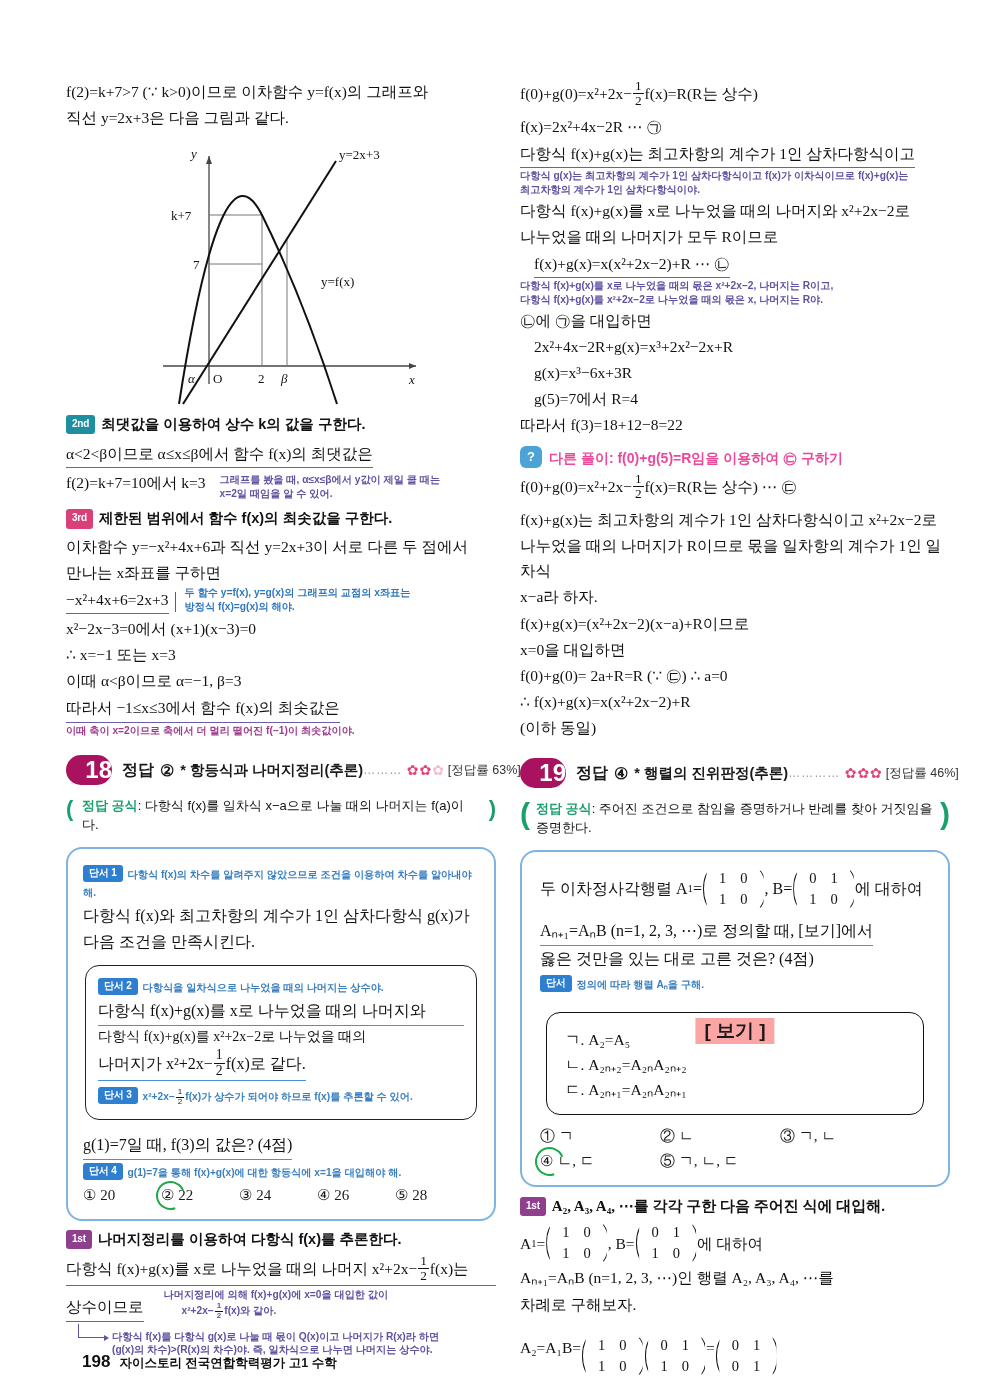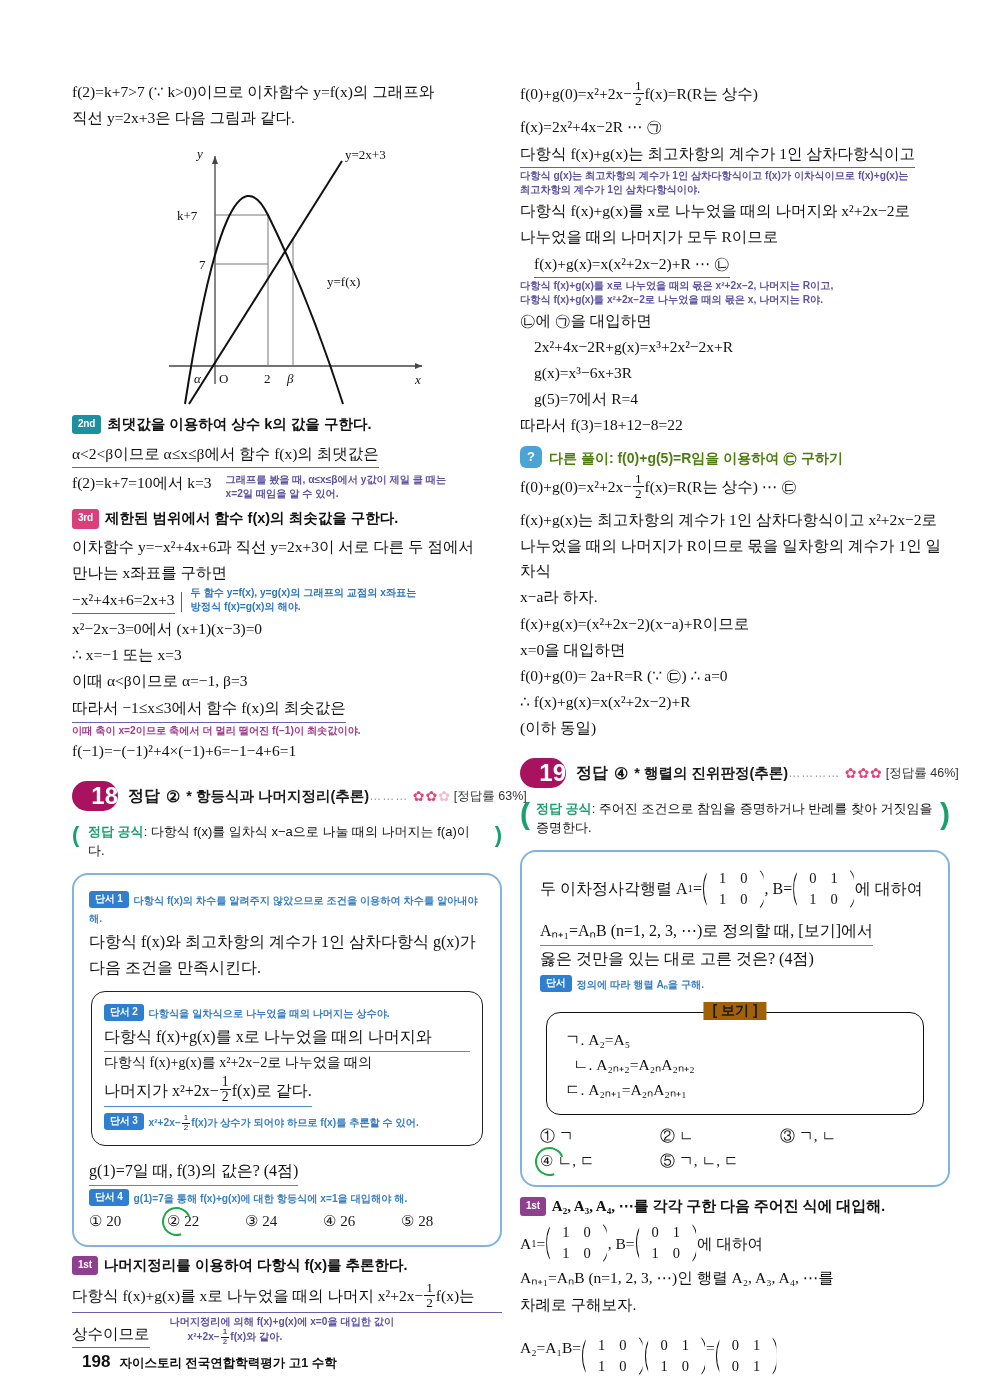--- a/index.html
+++ b/index.html
@@ -8,21 +8,21 @@
     width:1000px; height:1398px;
     background:#ffffff;
     font-family:"Liberation Sans", sans-serif;
     color:#1a1a1a;
     position:relative;
     overflow:hidden;
   }
   .page { position:absolute; inset:0; }
 
   .col { position:absolute; top:78px; width:430px; }
-  .col-left  { left:72px; }
+  .col-left  { left:66px; }
   .col-right { left:520px; }
 
   
   .mtext {
     font-family:"Liberation Serif", serif;
     font-size:15.5px;
     line-height:1.62;
     color:#111;
   }
   .ktext {
@@ -132,36 +132,36 @@
   }
 
   
   .bogi-wrap { margin:10px 6px 8px; position:relative; padding-top:10px; }
   .bogi-box {
     border:1.8px solid #111;
     border-radius:14px;
     padding:14px 18px 12px;
   }
   .bogi-label {
-    position:absolute; top:0; left:50%; transform:translateX(-50%);
-    background:#a16207; padding:0 9px;
-    font-size:14px; font-weight:bold;
+    position:absolute; top:16px; left:50%; transform:translateX(-50%);
+    background:#fca5a5; padding:0 9px;
+    font-size:19px; font-weight:bold;
   }
 
   
   .alt { margin:9px 0 4px; }
   .alt .bulb {
     display:inline-block; width:22px; height:22px; border-radius:6px;
     background:#4ba3d6; vertical-align:-5px; margin-right:7px; position:relative;
   }
   .alt .bulb::after {
     content:"?"; position:absolute; inset:0; color:#fff; font-size:13px;
     font-weight:bold; text-align:center; line-height:22px;
   }
-  .alt .atxt { color:#4d7c0f; font-weight:bold; font-size:14px; }
+  .alt .atxt { color:#ec4899; font-weight:bold; font-size:14px; }
 
   
   .mat { display:inline-block; vertical-align:middle; position:relative; padding:0 9px; margin:0 1px; }
   .mat table { border-collapse:collapse; font-family:"Liberation Serif", serif; font-size:14.5px; }
   .mat td { padding:0px 7px; text-align:center; line-height:1.45; }
   .mat .par { position:absolute; top:0; bottom:0; width:8px; }
   .mat .par::before {
     content:""; position:absolute; top:1px; bottom:1px; left:0; right:0;
     border:1.3px solid #111;
     border-radius:50%/50%;
@@ -245,21 +245,20 @@
         <div style="position:absolute; left:0; top:6px; width:0; height:20px; border-left:1.2px solid #5d53a0;"></div>
         <div class="note note-blue" style="color:#2f77bd;">두 함수 y=f(x), y=g(x)의 그래프의 교점의 x좌표는</div>
         <div class="note note-blue" style="color:#2f77bd;">방정식 f(x)=g(x)의 해야.</div>
       </div>
     </div>
     <div class="mtext line">x²−2x−3=0에서 (x+1)(x−3)=0</div>
     <div class="mtext line">∴ x=−1 또는 x=3</div>
     <div class="mtext line">이때 α&lt;β이므로 α=−1, β=3</div>
     <div class="mtext line ul">따라서 −1≤x≤3에서 함수 f(x)의 최솟값은</div>
     <div class="note" style="color:#a03a8e;">이때 축이 x=2이므로 축에서 더 멀리 떨어진 f(−1)이 최솟값이야.</div>
-    <div class="mtext line">f(−1)=−(−1)²+4×(−1)+6=−1−4+6=1</div>
 
     
     <div class="anshead">
       <span class="ansnum">18</span><span class="lbl">정답</span><span class="lbl" style="margin-left:6px;">②</span><span class="topic">* 항등식과 나머지정리(추론)</span><span class="dots">………</span>
       <span class="stars">✿✿<span class="off">✿</span></span><span class="rate">[정답률 63%]</span>
     </div>
 
     <div class="formula ktext">
       <span class="brk l">(</span>
       <span class="ttl">정답 공식</span><span>: 다항식 f(x)를 일차식 x−a으로 나눌 때의 나머지는 f(a)이다.</span>
@@ -302,20 +301,26 @@
 
     <div class="mtext" style="border-bottom:1.2px solid #6a5fa8; padding-bottom:2px;">
       <span>다항식 f(x)+g(x)를 x로 나누었을 때의 나머지 x²+2x−</span><span class="frac"><span class="num">1</span><span class="den">2</span></span><span>f(x)는</span>
     </div>
     <div style="display:flex; gap:20px; align-items:flex-start;">
       <div class="mtext ul" style="margin-top:8px; white-space:nowrap;">상수이므로</div>
       <div style="margin-top:2px;">
         <div class="note">나머지정리에 의해 f(x)+g(x)에 x=0을 대입한 값이</div>
         <div class="note" style="padding-left:18px;"><span>x²+2x−</span><span class="frac" style="font-size:8px;"><span class="num">1</span><span class="den">2</span></span><span>f(x)와 같아.</span></div>
       </div>
+    </div>
+    <div style="position:relative; padding-left:46px; margin-top:8px;">
+      <div style="position:absolute; left:12px; top:-6px; width:26px; height:14px; border-left:1.3px solid #5d53a0; border-bottom:1.3px solid #5d53a0;"></div>
+      <div style="position:absolute; left:38px; top:5px; width:0; height:0; border-left:5px solid #5d53a0; border-top:3px solid transparent; border-bottom:3px solid transparent;"></div>
+      <div class="note">다항식 f(x)를 다항식 g(x)로 나눌 때 몫이 Q(x)이고 나머지가 R(x)라 하면</div>
+      <div class="note">(g(x)의 차수)&gt;(R(x)의 차수)야. 즉, 일차식으로 나누면 나머지는 상수야.</div>
     </div>
   </div>
 
   <div class="col col-right">
 
     <div class="mtext line">
       <span>f(0)+g(0)=x²+2x−</span><span class="frac"><span class="num">1</span><span class="den">2</span></span><span>f(x)=R(R는 상수)</span>
     </div>
     <div class="mtext line" style="margin-top:6px;">f(x)=2x²+4x−2R ⋯ ㉠</div>
 
@@ -405,21 +410,21 @@
       <div class="mtext ul-blue" style="font-size:16px; margin-top:8px;">Aₙ₊₁=AₙB (n=1, 2, 3, ⋯)로 정의할 때, [보기]에서</div>
       <div class="mtext" style="font-size:16px;">옳은 것만을 있는 대로 고른 것은? (4점)</div>
       <div class="clueline">
         <span class="chip chip-clue">단서</span><span class="note note-blue" style="color:#3a7fc0;">정의에 따라 행렬 Aₙ을 구해.</span>
       </div>
 
       <div class="bogi-wrap">
         <span class="bogi-label">[ 보기 ]</span>
         <div class="bogi-box">
           <div class="mtext" style="font-size:15.5px;"><span>ㄱ.</span> <span>A₂=A₅</span></div>
-          <div class="mtext" style="font-size:15.5px;margin-left:8px;"><span>ㄴ.</span> <span>A₂ₙ₊₂=A₂ₙA₂ₙ₊₂</span></div>
+          <div class="mtext" style="font-size:15.5px;"><span>ㄴ.</span> <span>A₂ₙ₊₂=A₂ₙA₂ₙ₊₂</span></div>
           <div class="mtext" style="font-size:15.5px;"><span>ㄷ.</span> <span>A₂ₙ₊₁=A₂ₙA₂ₙ₊₁</span></div>
         </div>
       </div>
 
       <div class="choices" style="margin-top:12px;">
         <span class="ch" style="width:120px;"><span>①</span> <span>ㄱ</span></span><span class="ch" style="width:120px;"><span>②</span> <span>ㄴ</span></span><span class="ch"><span>③</span> <span>ㄱ, ㄴ</span></span>
       </div>
       <div class="choices" style="margin-top:6px;">
         <span class="ch" style="width:120px;"><span class="picked">④</span> <span>ㄴ, ㄷ</span></span><span class="ch"><span>⑤</span> <span>ㄱ, ㄴ, ㄷ</span></span>
       </div>

